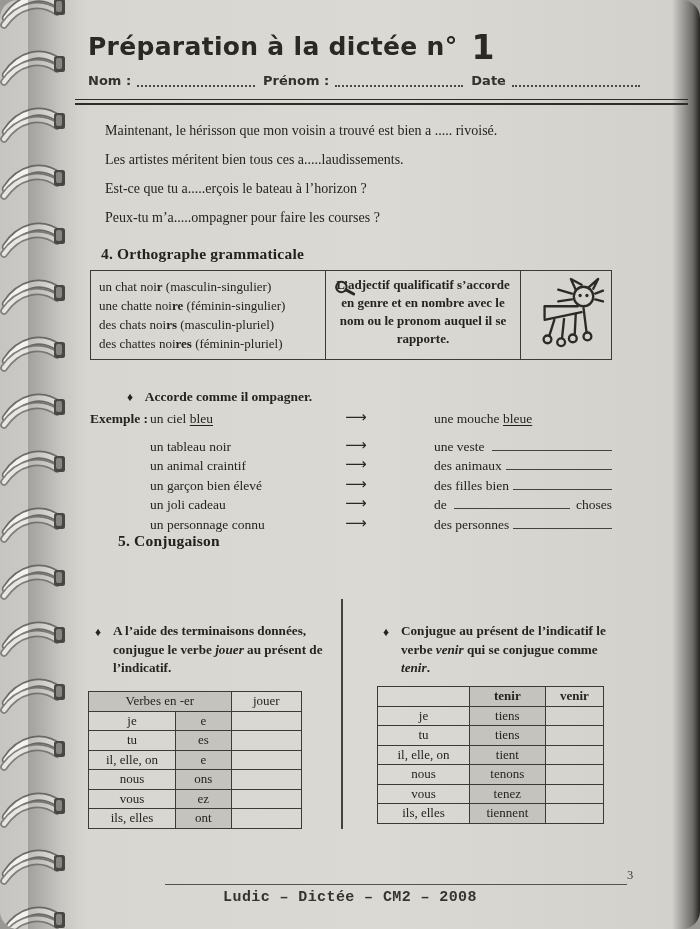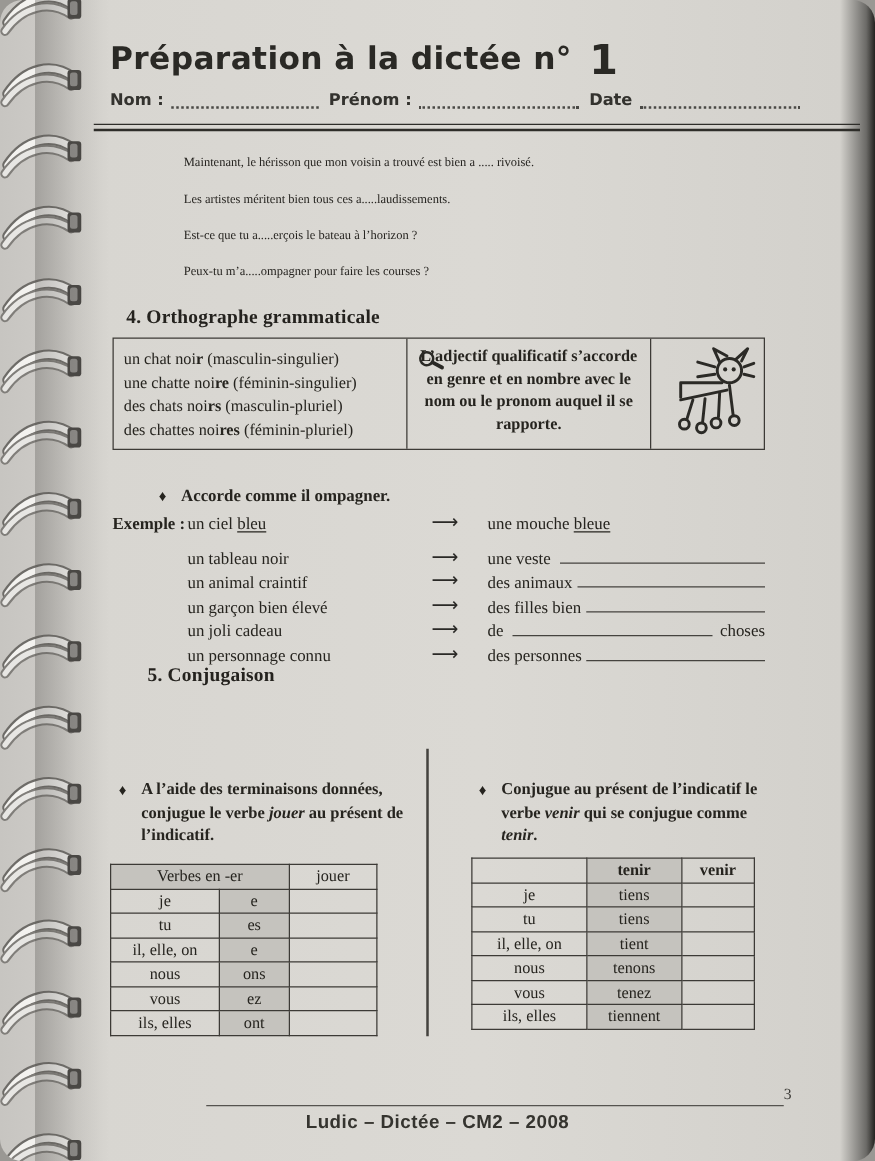--- a/index.html
+++ b/index.html
@@ -16,21 +16,21 @@
   .title-main{font-size:25px;letter-spacing:.3px;}
   .title-num{font-size:33px;margin-left:14px;line-height:1;transform:translateY(3px);}
   .fields-row{position:absolute;left:88px;top:72px;width:602px;display:flex;align-items:flex-end;
          font-family:"DejaVu Sans",sans-serif;font-weight:bold;font-size:13px;color:#33322e;}
   .leader{border-bottom:2px dotted #4a4945;height:13px;margin:0 8px 1px 6px;}
   .lead-nom{width:118px;} .lead-prenom{width:128px;} .lead-date{width:128px;margin-right:0;}
   .dbl-rule{position:absolute;left:75px;top:99px;width:613px;height:3px;
          border-top:1.5px solid #2e2d29;border-bottom:2px solid #2e2d29;}
 
   
-  .sentences{position:absolute;left:105px;top:116px;width:520px;font-size:10px;line-height:29px;color:#262420;margin-left:42px;}
+  .sentences{position:absolute;left:105px;top:116px;width:520px;font-size:14px;line-height:29px;color:#262420;}
 
   .sec-head{position:absolute;font-weight:bold;font-size:15.5px;color:#24221e;letter-spacing:.2px;}
   #sec4-head{left:101px;top:245px;}
   #sec5-head{left:118px;top:532px;}
 
   
   .rulebox{position:absolute;left:90px;top:270px;width:520px;height:88px;display:flex;
          border:1.3px solid #3c3a36;}
   .rb-left{flex:0 0 220px;padding:6px 6px 0 8px;font-size:13px;line-height:19px;}
   .rb-mid{flex:0 0 178px;border-left:1.3px solid #3c3a36;border-right:1.3px solid #3c3a36;
@@ -43,21 +43,21 @@
   .bullet-line{position:absolute;left:127px;top:389px;font-weight:bold;font-size:13.5px;}
   .diamond{margin-right:9px;font-size:12px;}
   .accord{position:absolute;left:90px;top:409px;width:522px;font-size:13.5px;}
   .ex-row{display:flex;align-items:baseline;height:19.5px;}
   .ex-row.first{margin-bottom:8px;}
   .exlabel{font-weight:bold;flex:0 0 60px;}
   .spacer{flex:0 0 60px;}
   .lphrase{flex:0 0 172px;}
   .arrow{flex:0 0 68px;text-align:center;font-size:15px;color:#2a2926;transform:translateY(-1px);}
   .rphrase{flex:1;display:flex;align-items:baseline;}
-  .rtext{white-space:pre;}
+  .rtext{white-space:pre;margin-left:44px;}
   .blank{flex:1;border-bottom:1.2px solid #45433f;height:13px;margin-left:4px;}
   .after{white-space:pre;margin-left:6px;}
   .u{text-decoration:underline;text-underline-offset:2px;}
 
   
   .vdivider{position:absolute;left:341px;top:599px;width:1.6px;height:230px;background:#44423e;}
   .instr{position:absolute;top:622px;width:234px;display:flex;font-weight:bold;font-size:13.2px;line-height:18.5px;}
   #instr-left{left:95px;} #instr-right{left:383px;}
   .instr .diamond{flex:0 0 18px;margin-right:0;transform:translateY(1px);}
   .it{font-style:italic;}
@@ -69,21 +69,21 @@
   td.ghost{border:none;background:transparent;}
   #table-er{left:88px;top:691px;width:214px;}
   #table-venir{left:377px;top:686px;width:227px;}
   #table-er td:nth-child(1){width:72px;} 
   #table-venir td:nth-child(1){width:77px;}
 
   
   .foot-line{position:absolute;left:165px;top:884px;width:462px;height:1.2px;background:#55534f;}
   .foot-num{position:absolute;left:627px;top:868px;font-size:12.5px;color:#3a3935;}
   .credit{position:absolute;left:90px;top:889px;width:520px;text-align:center;
-         font-family:Liberation Sans, sans-serif;font-weight:bold;font-size:15px;color:#35342f;letter-spacing:.4px;}
+         font-family:Liberation Mono, monospace;font-weight:bold;font-size:15px;color:#35342f;letter-spacing:.4px;}
 </style>
 </head>
 <body>
 
 <div class="photo">
 
   <div class="spine">
     <svg width="78" height="929" viewBox="0 0 78 929">
       <defs>
         <g id="coil">

